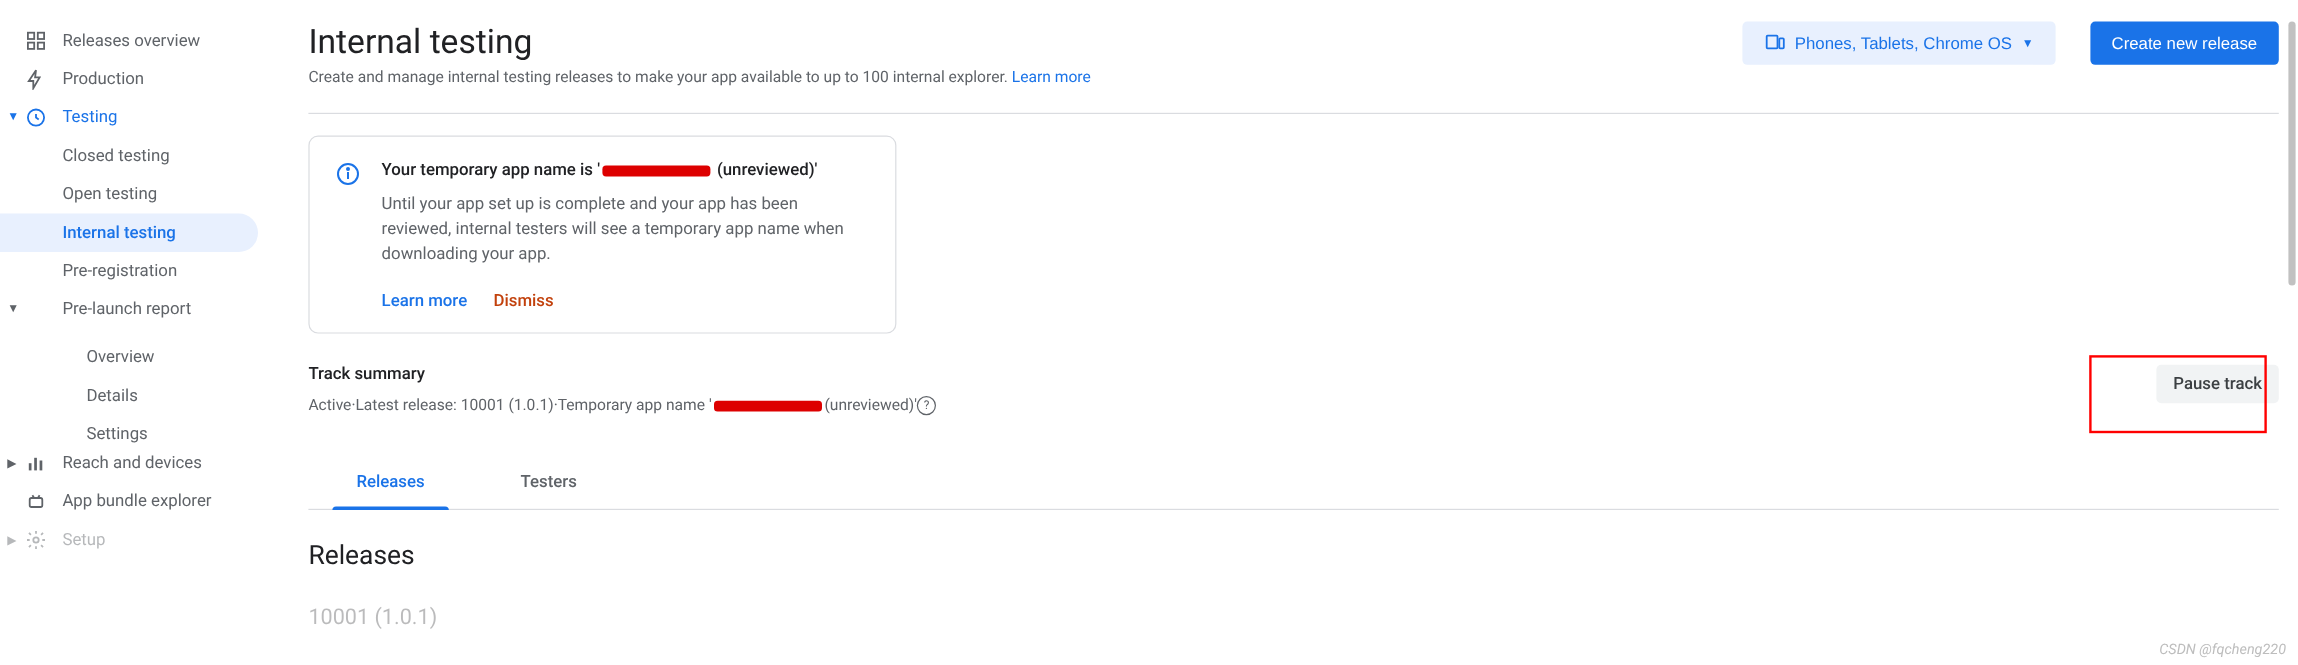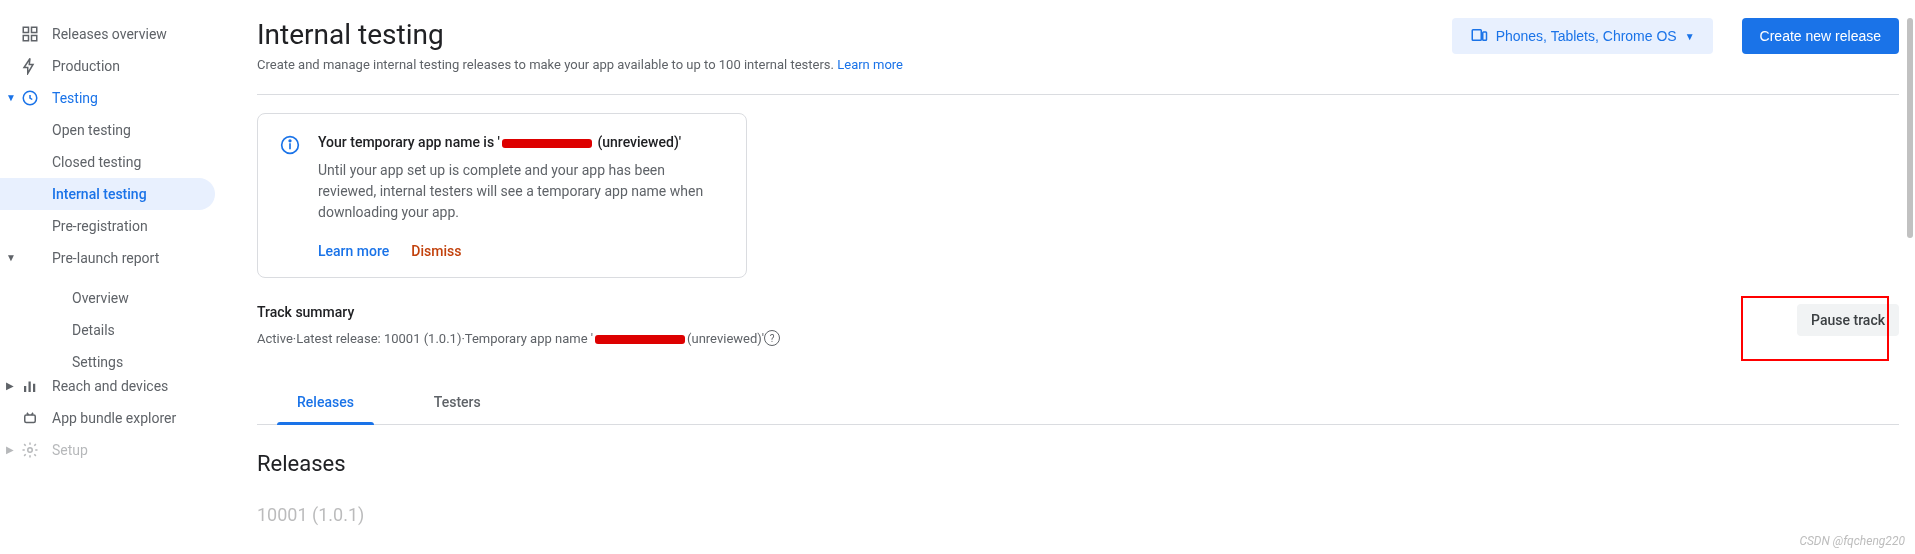--- a/index.html
+++ b/index.html
@@ -151,24 +151,24 @@
       <span class="nav-icon">
         <svg width="18" height="18" viewBox="0 0 24 24" fill="none" stroke="currentColor" stroke-width="2">
             <circle cx="12" cy="12" r="9"></circle>
             <path d="M12 8v4l3 2"></path>
           </svg>
       </span>
       <span>Testing</span>
     </div>
   </div>
   <div class="nav-item sub">
+    <span>Closed testing</span>
+  </div>
+  <div class="nav-item sub">
     <span>Open testing</span>
-  </div>
-  <div class="nav-item sub">
-    <span>Closed testing</span>
   </div>
   <div class="nav-item sub active">
     <span>Internal testing</span>
   </div>
   <div class="nav-item sub">
     <span>Pre-registration</span>
   </div>
   <div class="nav-wrap">
     <span class="caret" style="top:10px;">▼</span>
     <div class="nav-item" style="padding-left:52px;">
@@ -220,21 +220,21 @@
   </div>
 </nav>
 
 <main class="main">
   <div class="scrollbar"></div>
 
   <div class="header-row">
     <div>
       <h1>Internal testing</h1>
       <p class="subtitle">
-        <span>Create and manage internal testing releases to make your app available to up to 100 internal testers. </span><a href="#">Learn more</a>
+        <span>Create and manage internal testing releases to make your app available to up to 100 internal explorer. </span><a href="#">Learn more</a>
       </p>
     </div>
     <div class="actions">
       <button class="btn btn-light">
         <span>
           <svg width="18" height="18" viewBox="0 0 24 24" fill="none" stroke="currentColor" stroke-width="2">
               <rect x="3" y="5" width="12" height="14" rx="1"></rect>
               <rect x="17" y="8" width="5" height="11" rx="1"></rect>
             </svg>
         </span>

